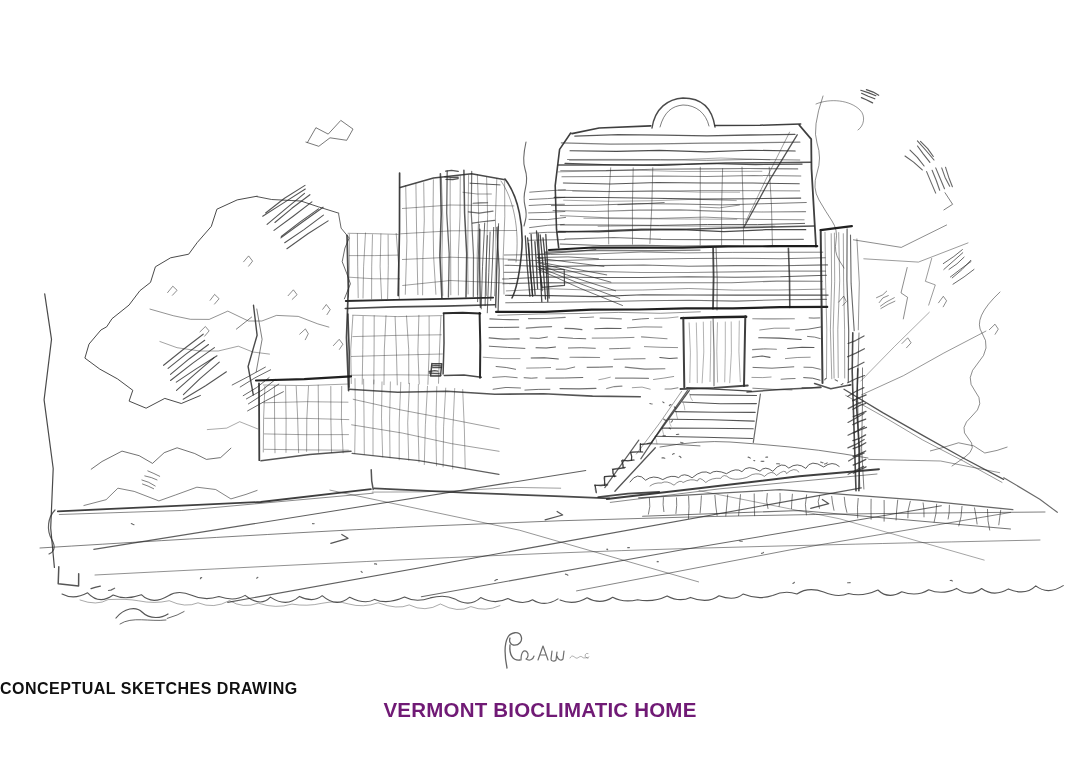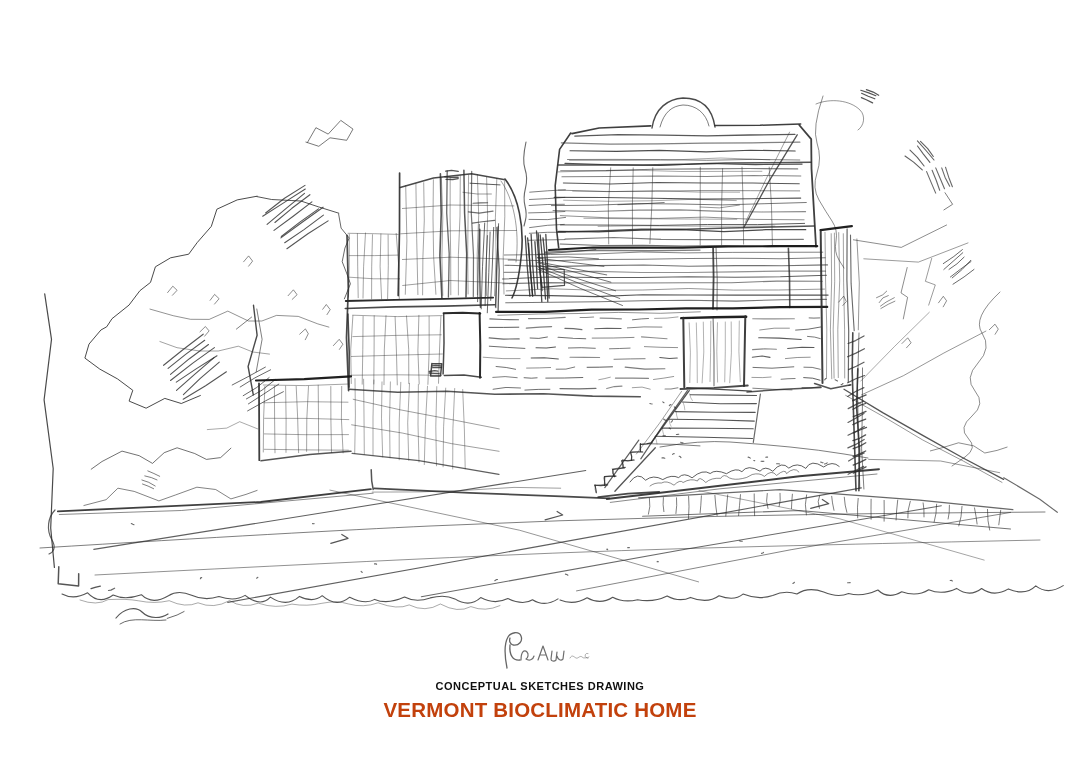--- a/index.html
+++ b/index.html
@@ -1,23 +1,23 @@
 <!DOCTYPE html>
 <html><head>
 <meta charset="utf-8">
 <style>
   html,body{margin:0;padding:0;background:#fff;}
   .board{position:relative;width:1080px;height:780px;background:#fff;overflow:hidden;
          font-family:"Liberation Sans",sans-serif;}
   .sketch-svg{position:absolute;left:0;top:0;}
   .sig-svg{position:absolute;left:494px;top:628px;}
-  .caption{position:absolute;left:0;right:0;top:680px;text-align:center;
-           font-weight:bold;font-size:11px;letter-spacing:.5px;color:#101010;}
+  .caption{position:absolute;left:0;right:0;top:680px;
+           font-weight:bold;font-size:16px;letter-spacing:.5px;color:#101010;}
   .title{position:absolute;left:0;right:0;top:698px;text-align:center;
-         font-weight:bold;font-size:20.5px;letter-spacing:.2px;color:#c2410c;}
+         font-weight:bold;font-size:20.5px;letter-spacing:.2px;color:#701a75;}
 </style>
 </head>
 <body>
 
 <div class="board">
   <svg class="sketch-svg" width="1080" height="634" viewBox="0 0 1080 634">
       <path d="M257.1 196.2 L237.2 199.9 L216.9 209.2 L211.3 226.4 L197.1 242.7 L188.7 254.2 L170.6 257.8 L155.4 266.8 L150.5 282.4 L139.9 290.7 L129.0 305.1 L112.0 318.7 L106.7 326.8 L100.9 330.0 L89.0 344.1 L84.9 358.1 L99.8 369.1 L117.5 378.9 L132.8 390.3 L129.1 401.1 L146.1 408.2 L164.8 398.4 L181.3 403.5 L200.4 395.5" fill="none" stroke="#2a2a2a" stroke-width="1" stroke-opacity="0.85" stroke-linecap="round" stroke-linejoin="round"></path>
       <path d="M256.9 196.6 L271.6 199.5 L291.1 200.5 L300.9 201.0 L318.3 206.8 L338.8 213.2" fill="none" stroke="#2a2a2a" stroke-width="1" stroke-opacity="0.8" stroke-linecap="round" stroke-linejoin="round"></path>
       <path d="M338.6 214.0 L341.1 228.1 L349.2 238.0 L344.9 248.1 L342.2 261.7 L346.6 273.0 L350.4 283.8 L344.4 298.8" fill="none" stroke="#2a2a2a" stroke-width="0.95" stroke-opacity="0.75" stroke-linecap="round" stroke-linejoin="round"></path>
       <path d="M150.0 309.1 L173.2 315.7 L190.5 319.3 L209.2 319.4 L227.8 311.1 L248.4 321.0 L261.9 321.0 L276.5 315.4 L298.3 316.4 L317.8 323.9 L328.9 327.1" fill="none" stroke="#2a2a2a" stroke-width="0.85" stroke-opacity="0.6" stroke-linecap="round" stroke-linejoin="round"></path>

